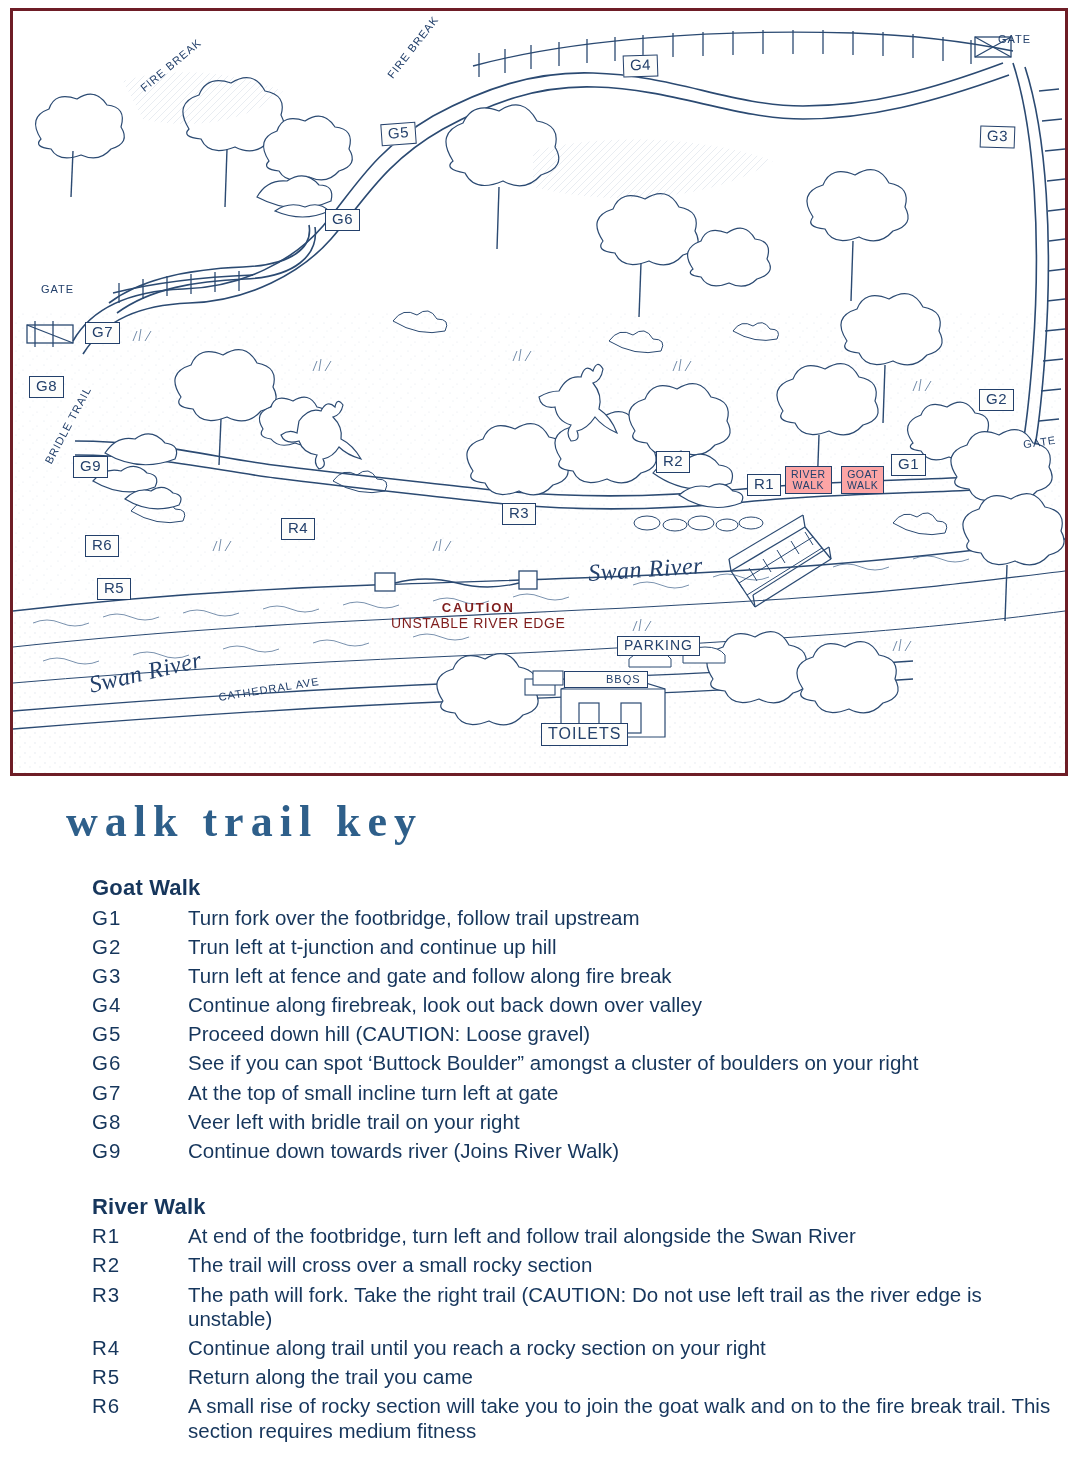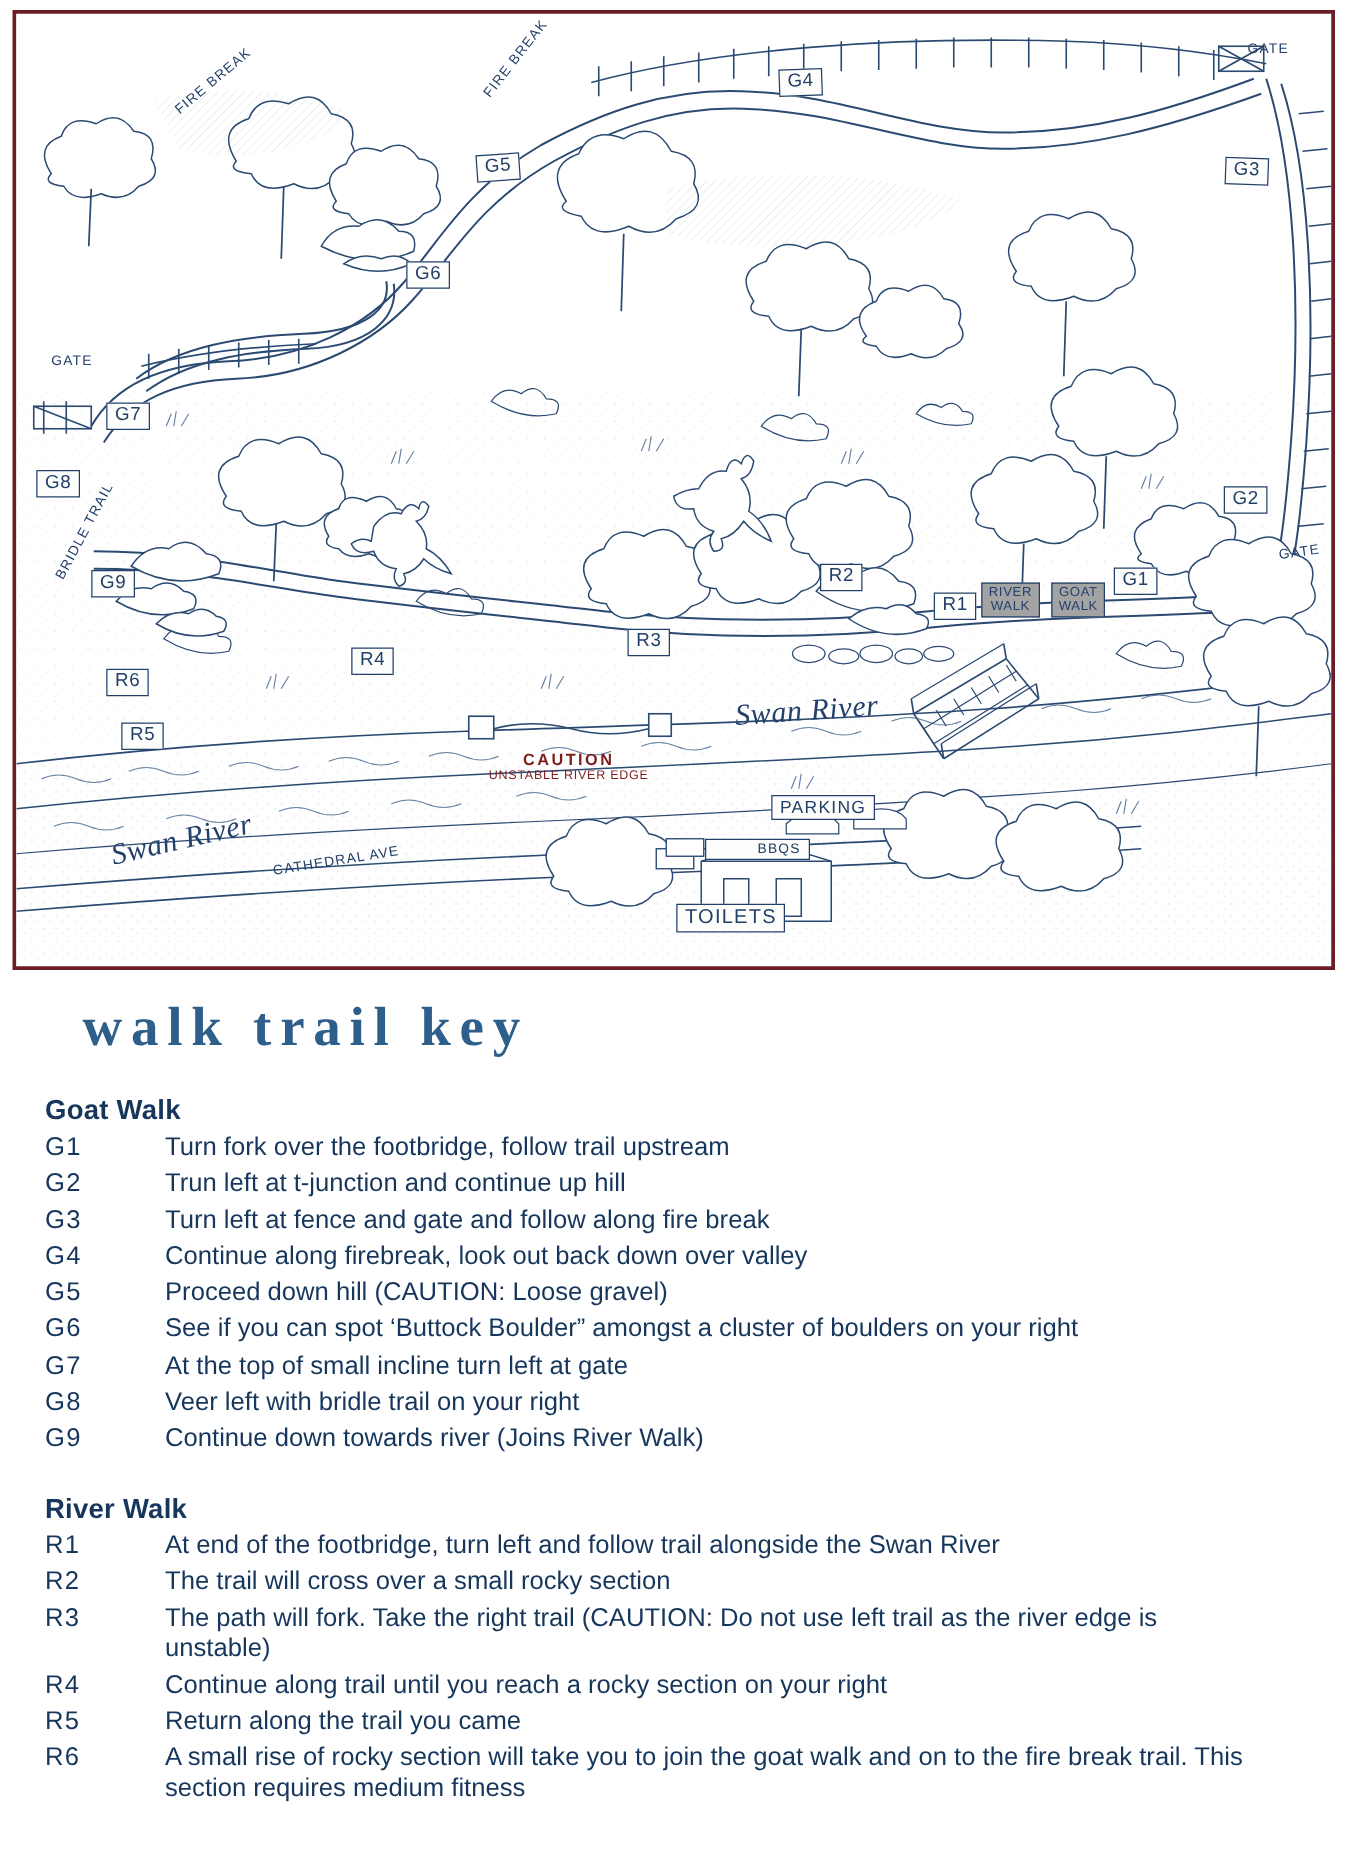--- a/index.html
+++ b/index.html
@@ -48,21 +48,21 @@
     border: 1.6px solid #23406b;
     background: #fdfdfb;
     padding: 1px 6px 2px 6px;
     font-size: 15px;
     line-height: 1.1;
     color: #23406b;
     transform-origin: center center;
   }
   .sign {
     border: 1.6px solid #23406b;
-    background: #a3a3a3;
+    background: #fca5a5;
     padding: 2px 5px;
     font-size: 10.5px;
     line-height: 1.05;
     text-align: center;
     color: #23406b;
   }
   .small-cap {
     font-size: 11px;
     letter-spacing: 1px;
   }
@@ -70,40 +70,40 @@
     font-family: "Liberation Serif", serif;
     font-style: italic;
     font-size: 24px;
     color: #23406b;
   }
   .caution {
     text-align: center;
     color: #7f1d1d;
   }
   .caution .c1 { font-size: 13px; letter-spacing: 2px; font-weight: bold; }
-  .caution .c2 { font-size: 10px; letter-spacing: 0.6px; }
+  .caution .c2 { font-size: 14px; letter-spacing: 0.6px; }
 
   
   #key-section {
     position: absolute;
     left: 0;
     top: 786px;
     width: 1080px;
   }
   #key-title {
     margin: 0 16px 0 66px;
     font-family: "Liberation Serif", serif;
     font-weight: bold;
     font-size: 44px;
     letter-spacing: 7px;
     color: #2e5f8a;
     padding-top: 10px;
   }
   .trail-block {
-    margin: 0 0 0 36px;
+    margin: 0 0 0 92px;
     width: 960px;
   }
   .trail-heading {
     font-size: 22px;
     font-weight: bold;
     color: #16365c;
     margin: 28px 0 2px 0;
     letter-spacing: 0.2px;
   }
   table.trail-table {

